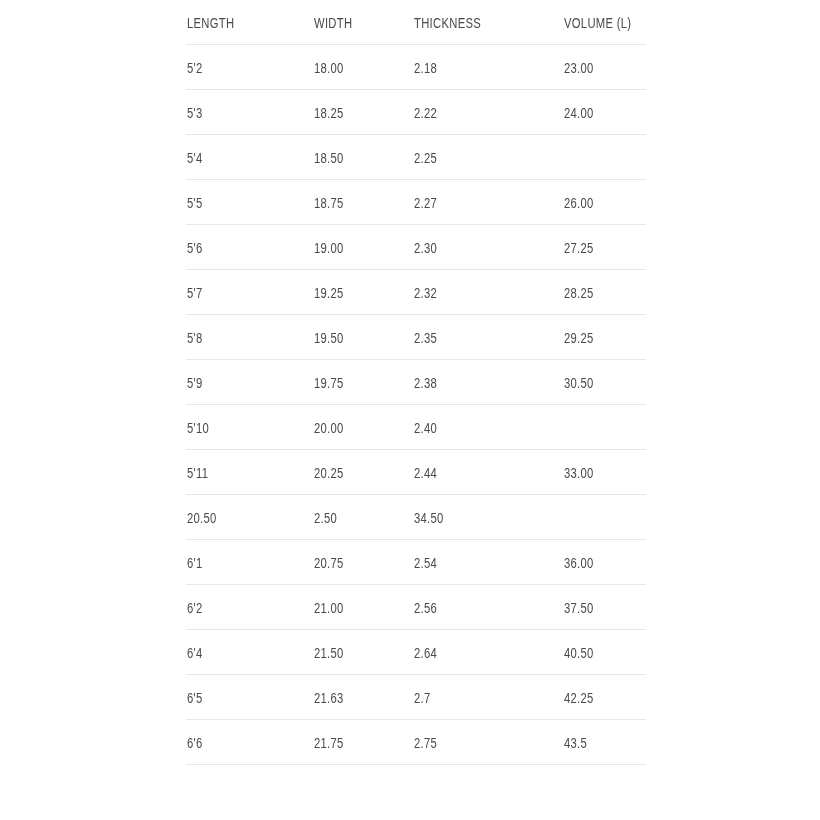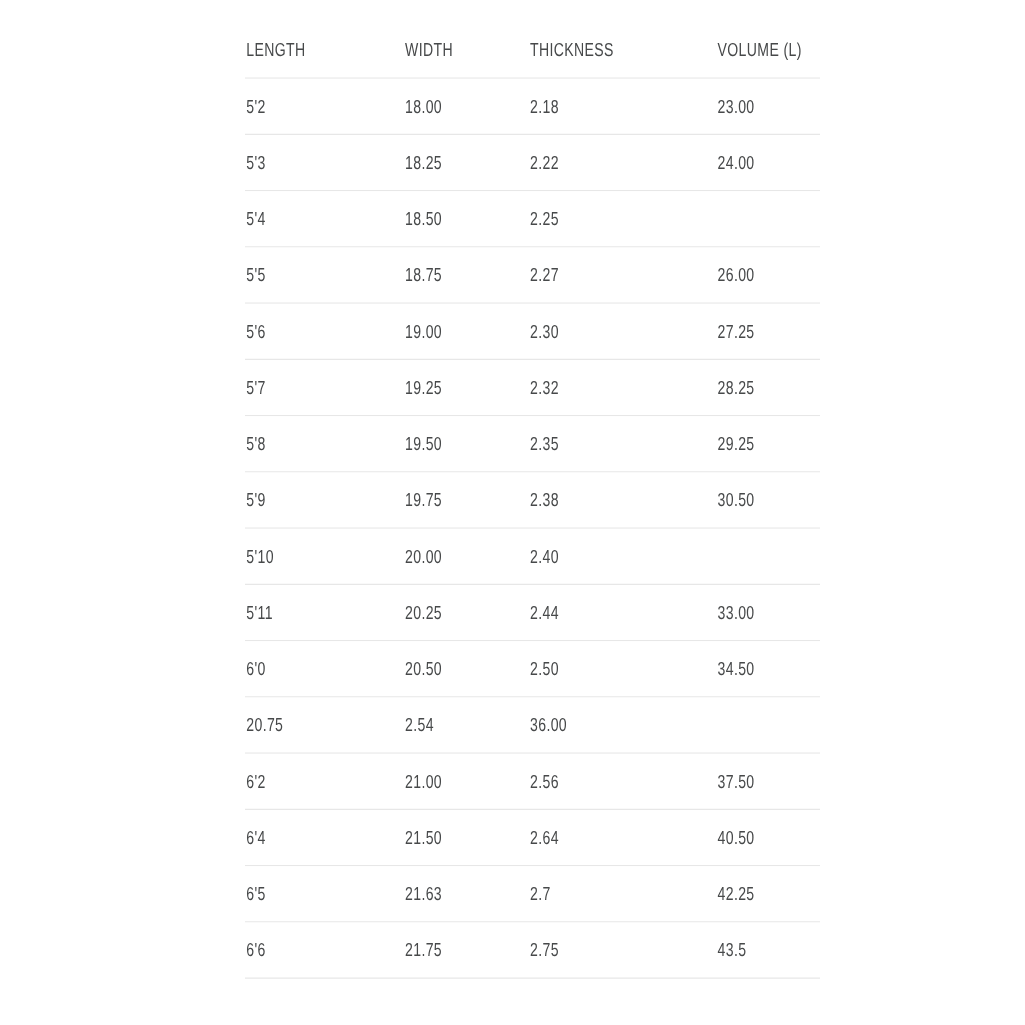--- a/index.html
+++ b/index.html
@@ -11,24 +11,23 @@
     font-family: "Liberation Sans", sans-serif;
   }
   .canvas {
     position: relative;
     width: 820px;
     height: 820px;
     background: #ffffff;
   }
   .spec-table {
     position: absolute;
-    left: 196px;
+    left: 186px;
     top: 0;
     width: 460px;
-    margin-top: 18px;
   }
   .row {
     display: grid;
     grid-template-columns: 127px 100px 150px 83px;
     height: 45px;
     border-bottom: 1px solid #e7e7e7;
     background: #ffffff;
   }
   .cell {
     display: flex;
@@ -211,34 +210,34 @@
         <div class="cell">
           <span class="txt">2.44</span>
         </div>
         <div class="cell">
           <span class="txt">33.00</span>
         </div>
       </div>
 
       <div class="row">
         <div class="cell">
-          <span class="txt">6'0</span>
-        </div>
-        <div class="cell">
           <span class="txt">20.50</span>
         </div>
         <div class="cell">
           <span class="txt">2.50</span>
         </div>
         <div class="cell">
           <span class="txt">34.50</span>
         </div>
       </div>
 
       <div class="row">
+        <div class="cell">
+          <span class="txt">6'1</span>
+        </div>
         <div class="cell">
           <span class="txt">20.75</span>
         </div>
         <div class="cell">
           <span class="txt">2.54</span>
         </div>
         <div class="cell">
           <span class="txt">36.00</span>
         </div>
       </div>

